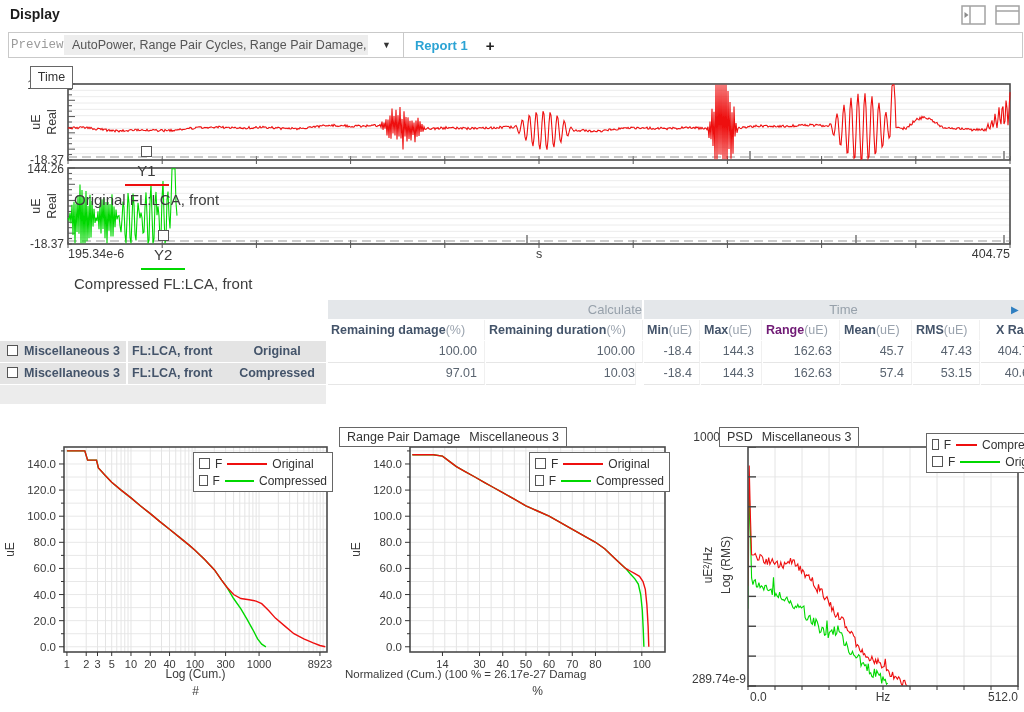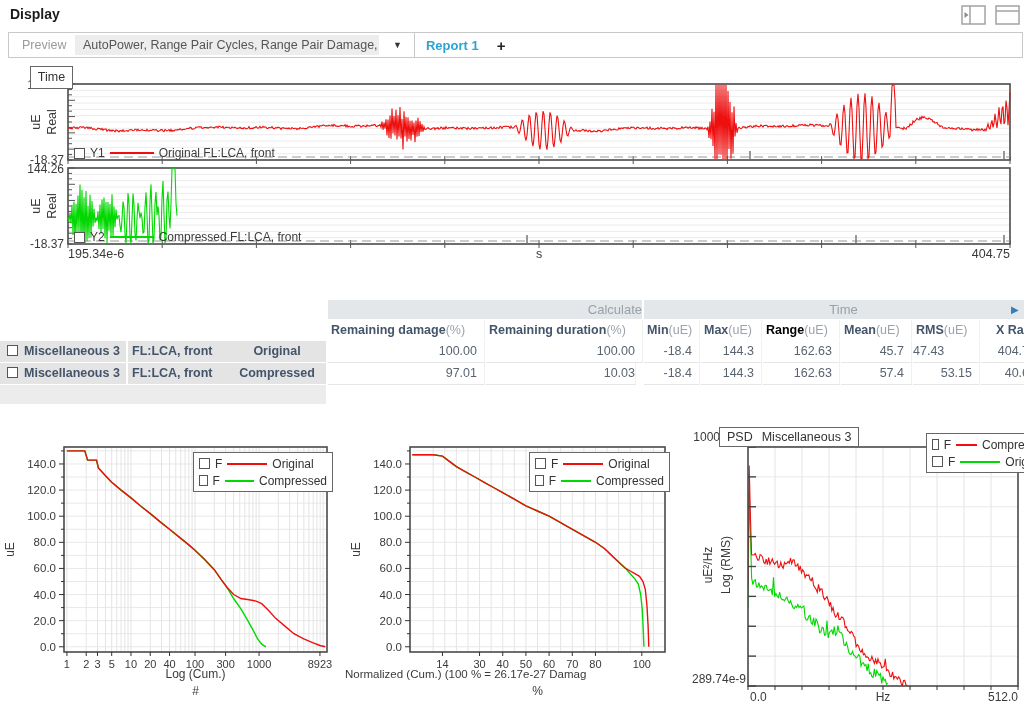--- a/index.html
+++ b/index.html
@@ -3,33 +3,33 @@
 <meta charset="utf-8">
 <style>
   html,body{margin:0;padding:0;background:#fff;}
   .screen{position:relative;width:1024px;height:712px;background:#fff;overflow:hidden;
           font-family:"Liberation Sans",sans-serif;color:#222;}
   .abs{position:absolute;}
   .title{left:10px;top:6px;font-size:14px;font-weight:bold;color:#1b1b1b;}
   .hicons{right:3px;top:4px;display:flex;gap:8px;}
   .toolbar{left:8px;top:32px;width:1015px;height:26px;border:1px solid #c9c9c9;background:#fff;
            display:flex;align-items:center;box-sizing:border-box;}
-  .pv{color:#9b9b9b;font-size:12.5px;margin-left:13px;width:53px;}
+  .pv{color:#9b9b9b;font-size:12.5px;margin-left:2px;width:53px;font-family:Liberation Mono, monospace;}
   .dd{background:#ededed;color:#555;font-size:12.5px;height:20px;line-height:20px;padding:0 8px;
       width:288px;white-space:nowrap;overflow:hidden;}
   .caret{margin-left:14px;font-size:9px;color:#333;}
   .sep{width:1px;height:25px;background:#c9c9c9;margin-left:12px;}
   .rpt{color:#2ba3d4;font-weight:bold;font-size:13px;margin-left:11px;}
   .plus{color:#222;font-weight:bold;font-size:15px;margin-left:18px;}
   .tag{left:30px;top:66px;width:41px;height:21px;border:1px solid #666;background:#fff;z-index:6;
        text-align:center;font-size:12.5px;line-height:21px;color:#333;}
   .titlebox{border:1px solid #666;background:#fff;z-index:5;font-size:12.5px;color:#333;
             padding:2px 7px;white-space:nowrap;}
   .titlebox .sub{margin-left:9px;}
-  .tlegend{display:flex;align-items:center;gap:5px;font-size:12px;color:#3c3c3c;z-index:3;}
+  .tlegend{display:flex;align-items:center;gap:5px;font-size:15px;color:#3c3c3c;z-index:3;flex-direction:column;}
   .cb{width:9px;height:9px;border:1px solid #555;display:inline-block;background:#fff;}
   .lline{display:inline-block;width:44px;border-top:2px solid #000;height:0;}
   .plegend{border:1px solid #666;background:#fff;z-index:4;padding:2px 5px;box-sizing:border-box;}
   .plegend .row{display:flex;align-items:center;gap:5px;font-size:12px;color:#333;height:17px;white-space:nowrap;}
   .plegend .lline{width:40px;}
   svg{display:block;}
 </style>
 </head>
 <body>
 
@@ -198,49 +198,52 @@
   </div>
 
   <div class="abs" id="table-root" style="left:0;top:300px;width:1024px;height:110px;font-family:'Liberation Sans',sans-serif;">
       <div style="position: absolute; left: 328px; top: 0px; width: 314px; height: 19px; background: rgb(228, 231, 234); color: rgb(151, 161, 171); font-size: 13px; text-align: right; line-height: 19px;">Calculate</div>
       <div style="position: absolute; left: 644px; top: 0px; width: 399px; height: 19px; background: rgb(228, 231, 234); color: rgb(151, 161, 171); font-size: 13px; text-align: center; line-height: 19px;">Time</div>
       <div style="position: absolute; left: 1011px; top: 4px; color: rgb(47, 127, 193); font-size: 10px;">▶</div>
       <div style="position: absolute; left: 328px; top: 20px; width: 153px; height: 20px; font-size: 12.5px; line-height: 20px; padding-left: 3px; border-right: 1px solid rgb(240, 240, 240); white-space: nowrap; overflow: hidden;"><span style="font-weight: bold; color: rgb(68, 84, 106);">Remaining damage</span><span style="color: rgb(154, 163, 174);">(%)</span></div>
       <div style="position: absolute; left: 486px; top: 20px; width: 153px; height: 20px; font-size: 12.5px; line-height: 20px; padding-left: 3px; border-right: 1px solid rgb(240, 240, 240); white-space: nowrap; overflow: hidden;"><span style="font-weight: bold; color: rgb(68, 84, 106);">Remaining duration</span><span style="color: rgb(154, 163, 174);">(%)</span></div>
       <div style="position: absolute; left: 644px; top: 20px; width: 52px; height: 20px; font-size: 12.5px; line-height: 20px; padding-left: 3px; border-right: 1px solid rgb(240, 240, 240); white-space: nowrap; overflow: hidden;"><span style="font-weight: bold; color: rgb(68, 84, 106);">Min</span><span style="color: rgb(154, 163, 174);">(uE)</span></div>
       <div style="position: absolute; left: 701px; top: 20px; width: 57px; height: 20px; font-size: 12.5px; line-height: 20px; padding-left: 3px; border-right: 1px solid rgb(240, 240, 240); white-space: nowrap; overflow: hidden;"><span style="font-weight: bold; color: rgb(68, 84, 106);">Max</span><span style="color: rgb(154, 163, 174);">(uE)</span></div>
-      <div style="position: absolute; left: 763px; top: 20px; width: 73px; height: 20px; font-size: 12.5px; line-height: 20px; padding-left: 3px; border-right: 1px solid rgb(240, 240, 240); white-space: nowrap; overflow: hidden;"><span style="font-weight: bold; color: #000000;">Range</span><span style="color: rgb(154, 163, 174);">(uE)</span></div>
+      <div style="position: absolute; left: 763px; top: 20px; width: 73px; height: 20px; font-size: 12.5px; line-height: 20px; padding-left: 3px; border-right: 1px solid rgb(240, 240, 240); white-space: nowrap; overflow: hidden;"><span style="font-weight: bold; color: #701a75;">Range</span><span style="color: rgb(154, 163, 174);">(uE)</span></div>
       <div style="position: absolute; left: 841px; top: 20px; width: 67px; height: 20px; font-size: 12.5px; line-height: 20px; padding-left: 3px; border-right: 1px solid rgb(240, 240, 240); white-space: nowrap; overflow: hidden;"><span style="font-weight: bold; color: rgb(68, 84, 106);">Mean</span><span style="color: rgb(154, 163, 174);">(uE)</span></div>
       <div style="position: absolute; left: 913px; top: 20px; width: 63px; height: 20px; font-size: 12.5px; line-height: 20px; padding-left: 3px; border-right: 1px solid rgb(240, 240, 240); white-space: nowrap; overflow: hidden;"><span style="font-weight: bold; color: rgb(68, 84, 106);">RMS</span><span style="color: rgb(154, 163, 174);">(uE)</span></div>
       <div style="position: absolute; left: 981px; top: 20px; width: 59px; height: 20px; font-size: 12.5px; line-height: 20px; padding-left: 3px; border-right: 1px solid rgb(240, 240, 240); white-space: nowrap; overflow: hidden;"><span style="font-weight: bold; color: rgb(68, 84, 106); margin-left: 12px;">X Ran</span><span style="color: rgb(154, 163, 174);"></span></div>
       <div style="position: absolute; left: 0px; width: 126px; top: 41px; height: 21px; background: rgb(228, 228, 228); color: rgb(68, 84, 106); font-weight: bold; font-size: 12.5px; line-height: 21px; border-right: 2px solid rgb(255, 255, 255); border-bottom: 1px solid rgb(255, 255, 255); white-space: nowrap; overflow: hidden;"><span style="display: inline-block; width: 9px; height: 9px; border: 1px solid rgb(85, 85, 85); margin: 0px 6px 0px 7px; background: rgb(255, 255, 255); vertical-align: -1px;"></span>Miscellaneous 3</div>
       <div style="position: absolute; left: 128px; width: 98px; padding-left: 4px; top: 41px; height: 21px; background: rgb(228, 228, 228); color: rgb(68, 84, 106); font-weight: bold; font-size: 12.5px; line-height: 21px; border-right: 2px solid rgb(255, 255, 255); border-bottom: 1px solid rgb(255, 255, 255); white-space: nowrap; overflow: hidden;">FL:LCA, front</div>
       <div style="position: absolute; left: 228px; width: 98px; text-align: center; top: 41px; height: 21px; background: rgb(228, 228, 228); color: rgb(68, 84, 106); font-weight: bold; font-size: 12.5px; line-height: 21px; border-right: 2px solid rgb(255, 255, 255); border-bottom: 1px solid rgb(255, 255, 255); white-space: nowrap; overflow: hidden;">Original</div>
       <div style="position: absolute; left: 328px; top: 41px; width: 149px; height: 21px; font-size: 12.5px; line-height: 21px; color: rgb(90, 100, 112); text-align: right; padding-right: 7px; border-right: 1px solid rgb(240, 240, 240); border-bottom: 1px solid rgb(230, 230, 230);">100.00</div>
       <div style="position: absolute; left: 486px; top: 41px; width: 149px; height: 21px; font-size: 12.5px; line-height: 21px; color: rgb(90, 100, 112); text-align: right; padding-right: 7px; border-right: 1px solid rgb(240, 240, 240); border-bottom: 1px solid rgb(230, 230, 230);">100.00</div>
       <div style="position: absolute; left: 644px; top: 41px; width: 48px; height: 21px; font-size: 12.5px; line-height: 21px; color: rgb(90, 100, 112); text-align: right; padding-right: 7px; border-right: 1px solid rgb(240, 240, 240); border-bottom: 1px solid rgb(230, 230, 230);">-18.4</div>
       <div style="position: absolute; left: 701px; top: 41px; width: 53px; height: 21px; font-size: 12.5px; line-height: 21px; color: rgb(90, 100, 112); text-align: right; padding-right: 7px; border-right: 1px solid rgb(240, 240, 240); border-bottom: 1px solid rgb(230, 230, 230);">144.3</div>
       <div style="position: absolute; left: 763px; top: 41px; width: 69px; height: 21px; font-size: 12.5px; line-height: 21px; color: rgb(90, 100, 112); text-align: right; padding-right: 7px; border-right: 1px solid rgb(240, 240, 240); border-bottom: 1px solid rgb(230, 230, 230);">162.63</div>
       <div style="position: absolute; left: 841px; top: 41px; width: 63px; height: 21px; font-size: 12.5px; line-height: 21px; color: rgb(90, 100, 112); text-align: right; padding-right: 7px; border-right: 1px solid rgb(240, 240, 240); border-bottom: 1px solid rgb(230, 230, 230);">45.7</div>
-      <div style="position: absolute; left: 913px; top: 41px; width: 59px; height: 21px; font-size: 12.5px; line-height: 21px; color: rgb(90, 100, 112); text-align: left; padding-right: 7px; border-right: 1px solid rgb(240, 240, 240); border-bottom: 1px solid rgb(230, 230, 230);">47.43</div>
+      <div style="position: absolute; left: 913px; top: 41px; width: 59px; height: 21px; font-size: 12.5px; line-height: 21px; color: rgb(90, 100, 112); text-align: right; padding-right: 7px; border-right: 1px solid rgb(240, 240, 240); border-bottom: 1px solid rgb(230, 230, 230);">47.43</div>
       <div style="position: absolute; left: 981px; top: 41px; width: 55px; height: 21px; font-size: 12.5px; line-height: 21px; color: rgb(90, 100, 112); text-align: right; padding-right: 7px; border-right: 1px solid rgb(240, 240, 240); border-bottom: 1px solid rgb(230, 230, 230);">404.75</div>
       <div style="position: absolute; left: 0px; width: 126px; top: 63px; height: 21px; background: rgb(228, 228, 228); color: rgb(68, 84, 106); font-weight: bold; font-size: 12.5px; line-height: 21px; border-right: 2px solid rgb(255, 255, 255); border-bottom: 1px solid rgb(255, 255, 255); white-space: nowrap; overflow: hidden;"><span style="display: inline-block; width: 9px; height: 9px; border: 1px solid rgb(85, 85, 85); margin: 0px 6px 0px 7px; background: rgb(255, 255, 255); vertical-align: -1px;"></span>Miscellaneous 3</div>
       <div style="position: absolute; left: 128px; width: 98px; padding-left: 4px; top: 63px; height: 21px; background: rgb(228, 228, 228); color: rgb(68, 84, 106); font-weight: bold; font-size: 12.5px; line-height: 21px; border-right: 2px solid rgb(255, 255, 255); border-bottom: 1px solid rgb(255, 255, 255); white-space: nowrap; overflow: hidden;">FL:LCA, front</div>
       <div style="position: absolute; left: 228px; width: 98px; text-align: center; top: 63px; height: 21px; background: rgb(228, 228, 228); color: rgb(68, 84, 106); font-weight: bold; font-size: 12.5px; line-height: 21px; border-right: 2px solid rgb(255, 255, 255); border-bottom: 1px solid rgb(255, 255, 255); white-space: nowrap; overflow: hidden;">Compressed</div>
       <div style="position: absolute; left: 328px; top: 63px; width: 149px; height: 21px; font-size: 12.5px; line-height: 21px; color: rgb(90, 100, 112); text-align: right; padding-right: 7px; border-right: 1px solid rgb(240, 240, 240); border-bottom: 1px solid rgb(230, 230, 230);">97.01</div>
       <div style="position: absolute; left: 486px; top: 63px; width: 149px; height: 21px; font-size: 12.5px; line-height: 21px; color: rgb(90, 100, 112); text-align: right; border-right: 1px solid rgb(240, 240, 240); border-bottom: 1px solid rgb(230, 230, 230);">10.03</div>
       <div style="position: absolute; left: 644px; top: 63px; width: 48px; height: 21px; font-size: 12.5px; line-height: 21px; color: rgb(90, 100, 112); text-align: right; padding-right: 7px; border-right: 1px solid rgb(240, 240, 240); border-bottom: 1px solid rgb(230, 230, 230);">-18.4</div>
       <div style="position: absolute; left: 701px; top: 63px; width: 53px; height: 21px; font-size: 12.5px; line-height: 21px; color: rgb(90, 100, 112); text-align: right; padding-right: 7px; border-right: 1px solid rgb(240, 240, 240); border-bottom: 1px solid rgb(230, 230, 230);">144.3</div>
       <div style="position: absolute; left: 763px; top: 63px; width: 69px; height: 21px; font-size: 12.5px; line-height: 21px; color: rgb(90, 100, 112); text-align: right; padding-right: 7px; border-right: 1px solid rgb(240, 240, 240); border-bottom: 1px solid rgb(230, 230, 230);">162.63</div>
       <div style="position: absolute; left: 841px; top: 63px; width: 63px; height: 21px; font-size: 12.5px; line-height: 21px; color: rgb(90, 100, 112); text-align: right; padding-right: 7px; border-right: 1px solid rgb(240, 240, 240); border-bottom: 1px solid rgb(230, 230, 230);">57.4</div>
       <div style="position: absolute; left: 913px; top: 63px; width: 59px; height: 21px; font-size: 12.5px; line-height: 21px; color: rgb(90, 100, 112); text-align: right; padding-right: 7px; border-right: 1px solid rgb(240, 240, 240); border-bottom: 1px solid rgb(230, 230, 230);">53.15</div>
       <div style="position: absolute; left: 981px; top: 63px; width: 55px; height: 21px; font-size: 12.5px; line-height: 21px; color: rgb(90, 100, 112); text-align: right; padding-right: 7px; border-right: 1px solid rgb(240, 240, 240); border-bottom: 1px solid rgb(230, 230, 230);">40.60</div>
       <div style="position: absolute; left: 0px; top: 85px; width: 326px; height: 19px; background: rgb(236, 236, 236);"></div>
     </div>
 
+  <div class="abs titlebox" style="left:339px;top:427px">
+    <span>Range Pair Damage</span><span class="sub">Miscellaneous 3</span>
+  </div>
   <div class="abs titlebox" style="left:719px;top:427px">
     <span>PSD</span><span class="sub">Miscellaneous 3</span>
   </div>
 
   <svg class="abs" id="panel0" style="left:0;top:425px" width="335" height="287">
       <line x1="64" x2="327" y1="221.77707006369425" y2="221.77707006369425" stroke="#e8e8e8"></line>
       <line x1="64" x2="327" y1="208.71974522292993" y2="208.71974522292993" stroke="#e8e8e8"></line>
       <line x1="64" x2="327" y1="195.6624203821656" y2="195.6624203821656" stroke="#e8e8e8"></line>
       <line x1="64" x2="327" y1="182.60509554140128" y2="182.60509554140128" stroke="#e8e8e8"></line>
       <line x1="64" x2="327" y1="169.54777070063693" y2="169.54777070063693" stroke="#e8e8e8"></line>

